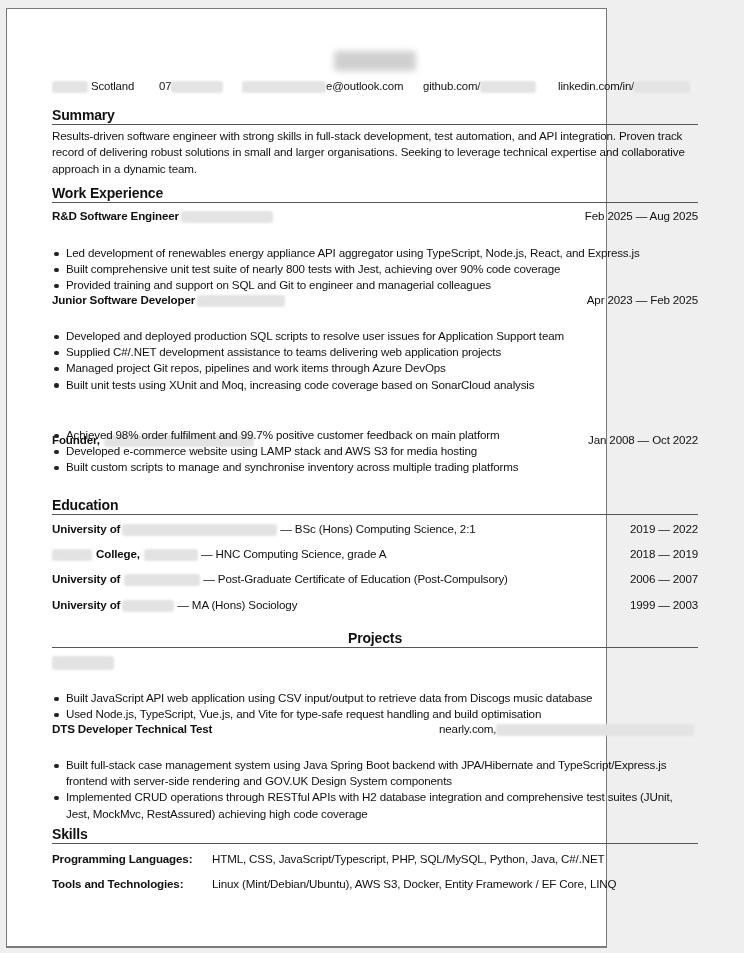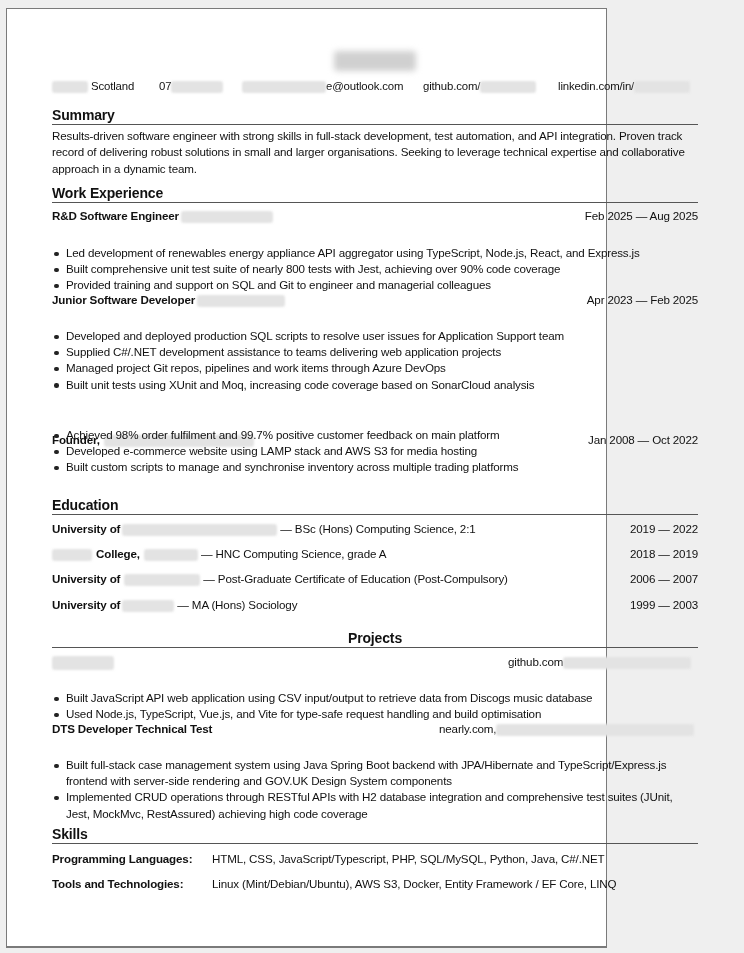--- a/index.html
+++ b/index.html
@@ -164,21 +164,20 @@
     </div>
     <div class="row" style="top:588px;">
       <span class="left"><span class="bold">University of</span><span class="blur" style="width:52px;margin-left:2px;"></span> <span>— MA (Hons) Sociology</span></span>
       <span class="right">1999 — 2003</span>
     </div>
 
     <div class="section-title" style="top:622px;text-align:center;">Projects</div>
 
     <div class="row" style="top:645px;">
       <span class="left"><span class="blur" style="width:62px;height:14px;"></span></span>
-      <span class="left" style="left:456px;"><span>github.com</span><span class="blur" style="width:128px;"></span></span>
     </div>
     <ul class="bullets" style="top:681px;">
       <li>Built JavaScript API web application using CSV input/output to retrieve data from Discogs music database</li>
       <li>Used Node.js, TypeScript, Vue.js, and Vite for type-safe request handling and build optimisation</li>
     </ul>
 
     <div class="row" style="top:712px;">
       <span class="left bold">DTS Developer Technical Test</span>
       <span class="left" style="left:387px;"><span>nearly.com,</span><span class="blur" style="width:198px;"></span></span>
     </div>

